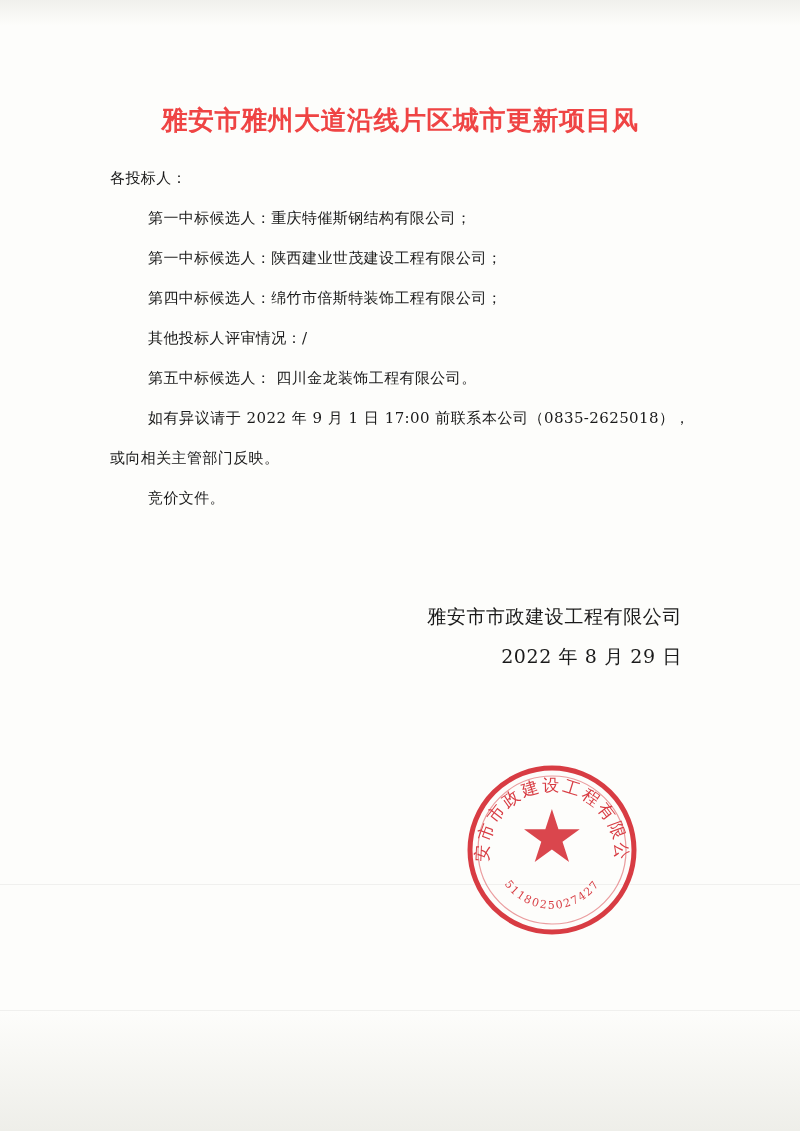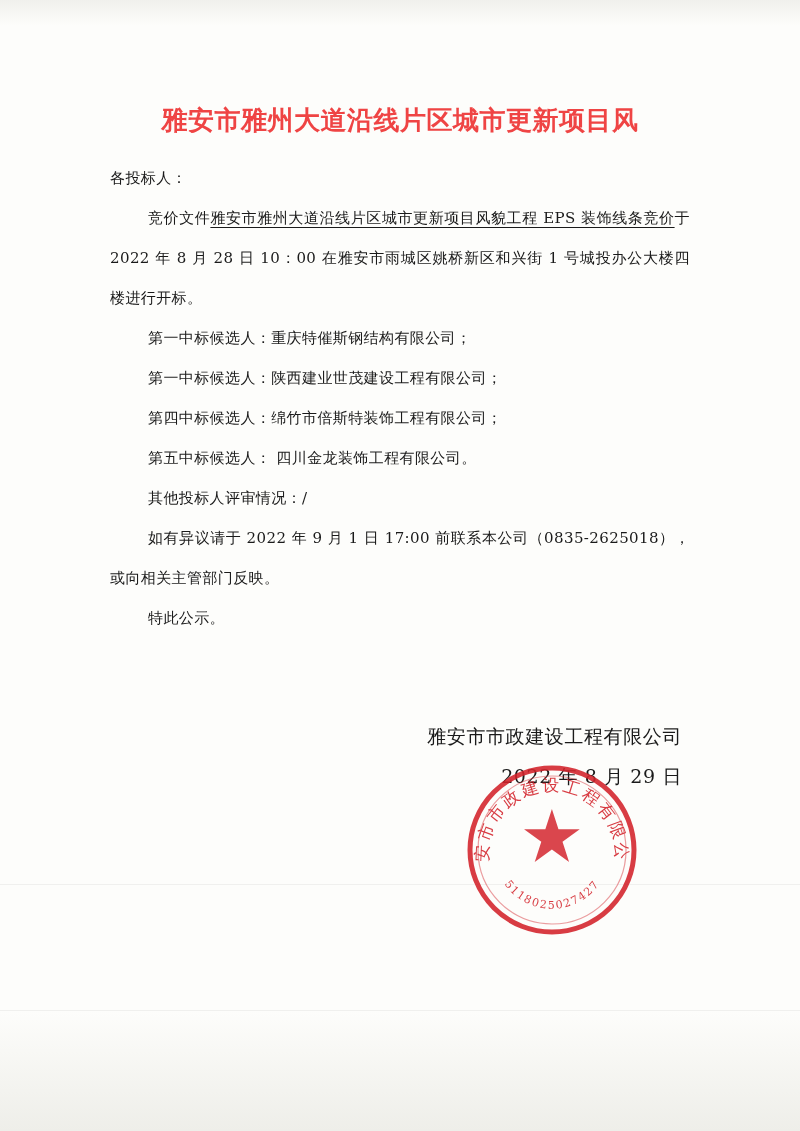--- a/index.html
+++ b/index.html
@@ -124,33 +124,32 @@
   <div class="scan-shade-bottom"></div>
 
   <div id="content">
 
     <h1 class="doc-title">
       <span>雅安市雅州大道沿线片区城市更新项目风</span><br>
     </h1>
 
     <p class="para">各投标人：</p>
 
-    <p class="para indent2"><span>竞价文件</span><span class="underline-seg">雅安市雅州大道沿线片区城市更新项目风貌工程 EPS 装饰线条竞价</span><span>于 2022 年 8 月 28 日 10：00 在雅安市雨城区姚桥新区和兴街 1 号城投办公大楼四楼进行开标。</span></p>
 
 
     <p class="para indent-list">第一中标候选人：重庆特催斯钢结构有限公司；</p>
     <p class="para indent-list">第一中标候选人：陕西建业世茂建设工程有限公司；</p>
     <p class="para indent-list">第四中标候选人：绵竹市倍斯特装饰工程有限公司；</p>
+    <p class="para indent2">其他投标人评审情况：/</p>
+
     <p class="para indent-list">第五中标候选人： 四川金龙装饰工程有限公司。</p>
-
-    <p class="para indent2">其他投标人评审情况：/</p>
 
     <p class="para indent2">如有异议请于 2022 年 9 月 1 日 17:00 前联系本公司（0835-2625018），或向相关主管部门反映。</p>
 
-    <p class="para indent2">特此公示。</p>
+    <p class="para indent2">竞价文件。</p>
 
     <div class="sign-block">
       <div class="sign-line">雅安市市政建设工程有限公司</div>
       <div class="sign-line">2022 年 8 月 29 日</div>
     </div>
 
   </div>
 
   <div id="seal">
     <svg width="180" height="180" viewBox="0 0 180 180" xmlns="http://www.w3.org/2000/svg">

